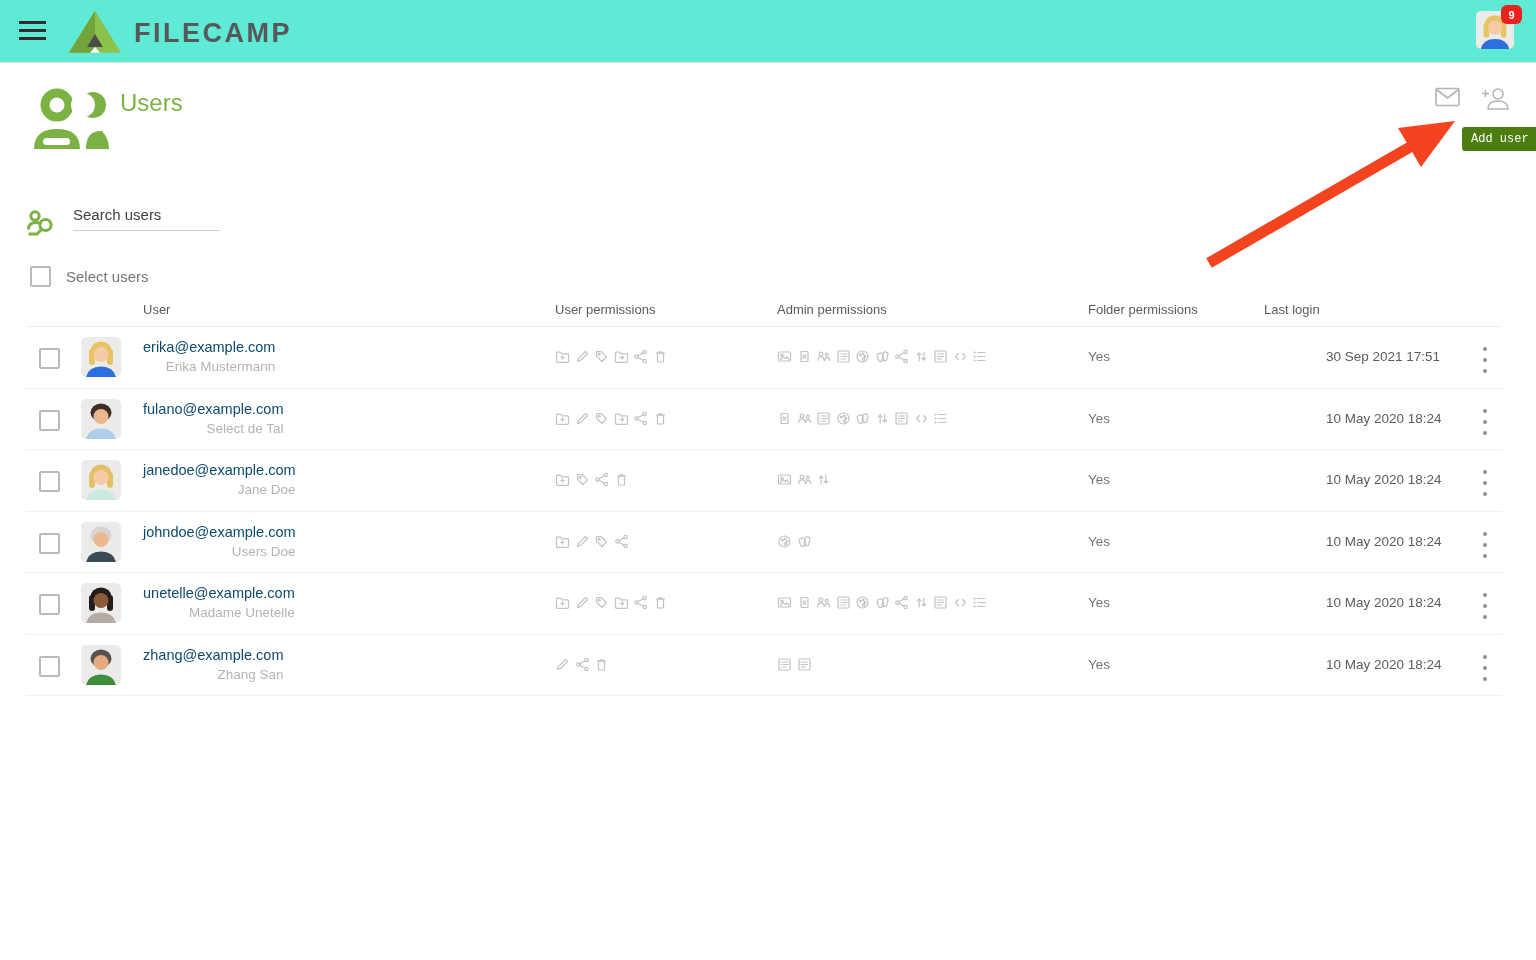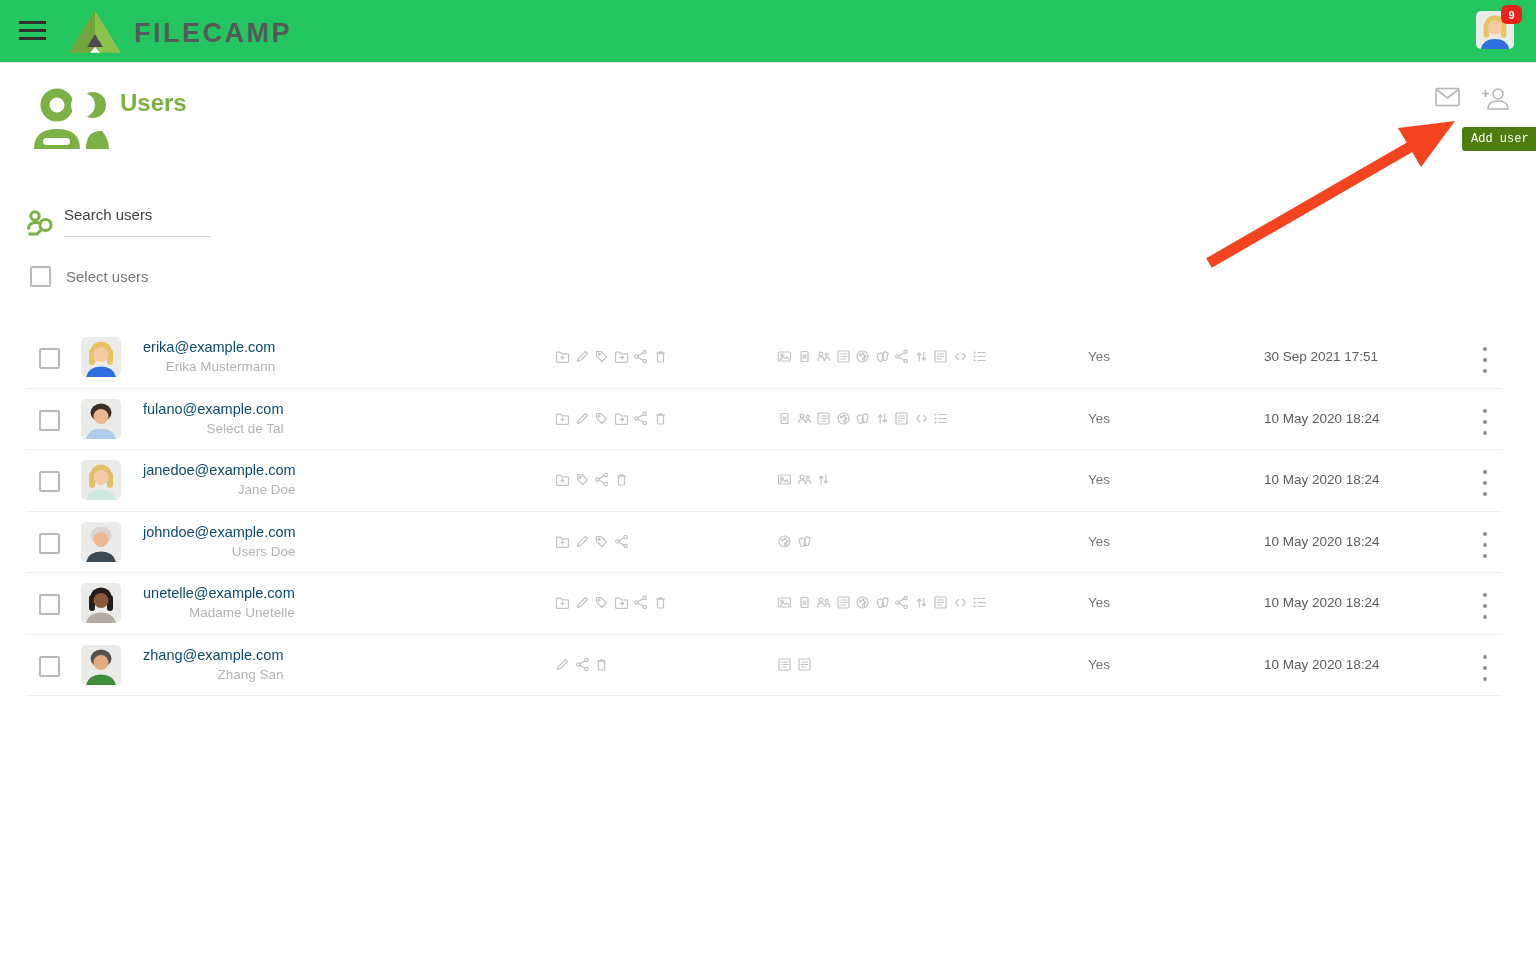--- a/index.html
+++ b/index.html
@@ -1,66 +1,66 @@
 <!DOCTYPE html>
 <html><head>
 <meta charset="utf-8">
 <style>
   html,body{margin:0;padding:0;background:#fff;}
   .page{position:relative;width:1536px;height:960px;background:#ffffff;overflow:hidden;
         font-family:"Liberation Sans","DejaVu Sans",sans-serif;color:#616161;}
 
   
-  .topbar{position:absolute;left:0;top:0;width:1536px;height:62px;background:#22c55e;border-bottom:1px solid #e3e2e0;}
+  .topbar{position:absolute;left:0;top:0;width:1536px;height:62px;background:#5eead4;border-bottom:1px solid #e3e2e0;}
   .hamburger{position:absolute;left:19px;top:21px;width:28px;height:20px;cursor:pointer;}
   .hamburger span{display:block;width:27px;height:3px;background:#2f2f2f;margin-bottom:5px;}
   .logo{position:absolute;left:69px;top:9px;display:flex;align-items:center;cursor:pointer;}
   .logo-text{font-size:27px;font-weight:bold;letter-spacing:2.5px;color:#57585a;margin-left:13px;}
   .topbar-avatar{position:absolute;right:22px;top:11px;width:38px;height:38px;border-radius:5px;overflow:visible;cursor:pointer;}
   .topbar-avatar svg{border-radius:5px;display:block;}
   .notif-badge{position:absolute;right:-8px;top:-6px;min-width:13px;height:19px;padding:0 4px;background:#e8231d;
                border-radius:6px;color:#fff;font-size:11px;font-weight:bold;display:flex;align-items:center;justify-content:center;}
 
   
   .big-users-icon{position:absolute;left:30px;top:86px;}
-  .page-title{position:absolute;left:120px;top:89px;font-size:24px;font-weight:700;color:#7cb144;}
+  .page-title{position:absolute;left:120px;top:89px;font-size:24px;font-weight:400;color:#7cb144;}
   .page-subtitle{position:absolute;left:120px;top:129px;font-size:17px;color:#c2c2c2;}
   .hdr-action{position:absolute;top:87px;width:26px;height:24px;cursor:pointer;}
   .hdr-action.mail{left:1435px;}
   .hdr-action.adduser{left:1481px;}
   .tooltip{position:absolute;left:1462px;top:127px;background:#4d7c0f;color:#fff;font-size:12px;
            padding:5px 9px;border-radius:3px;white-space:nowrap;font-family:Liberation Mono, monospace;}
 
   
   .arrow-overlay{position:absolute;left:0;top:0;pointer-events:none;}
 
   
   .search-row{position:absolute;left:26px;top:208px;display:flex;align-items:flex-start;}
-  .search-field{position:absolute;left:64px;top:206px;width:147px;border-bottom:1px solid #cfcfcf;padding-bottom:12px;cursor:text;}
+  .search-field{position:absolute;left:73px;top:206px;width:147px;border-bottom:1px solid #cfcfcf;padding-bottom:6px;cursor:text;}
   .search-field span{font-size:15px;font-weight:500;color:#3f3f3f;}
   .select-row{position:absolute;left:30px;top:266px;display:flex;align-items:center;text-align:right;}
   .cb{width:17px;height:17px;border:2px solid #b9b9b9;border-radius:2px;background:#fff;cursor:pointer;flex:none;}
   .select-row label{margin-left:15px;font-size:15px;color:#757575;cursor:pointer;}
 
   
   .thead{position:absolute;left:26px;top:296px;width:1476px;height:30px;border-bottom:1px solid #ebebeb;}
   .th{position:absolute;top:6px;font-size:13px;font-weight:500;color:#5b5b5b;}
   .tbody{position:absolute;left:26px;top:327px;width:1476px;}
   .trow{position:relative;width:1476px;height:60.5px;border-bottom:1px solid #f0f0f0;}
   .row-cb{position:absolute;left:13px;top:21px;}
   .avatar{position:absolute;left:55px;top:10px;width:40px;height:40px;border-radius:5px;overflow:hidden;}
   .ucell{position:absolute;left:117px;top:12px;}
   .uemail{font-size:14.5px;color:#0c4a6e;}
   .uname{font-size:13.5px;color:#b3b3b3;margin-top:4px;text-align:right;}
   .perm{position:absolute;top:22px;display:flex;gap:4.5px;}
   .perm-user{left:529px;}
   .perm-admin{left:751px;}
   .picon{width:15px;height:15px;display:inline-flex;}
   .yes{position:absolute;left:1062px;top:22px;font-size:13.5px;color:#737373;}
-  .login{position:absolute;left:1238px;top:22px;font-size:13.5px;color:#5c5c5c;}
+  .login{position:absolute;left:1300px;top:22px;font-size:13.5px;color:#5c5c5c;}
   .kebab{position:absolute;left:1450px;top:18px;width:18px;height:26px;display:flex;flex-direction:column;
          align-items:center;justify-content:space-between;cursor:pointer;padding:2px 0;}
   .kebab i{width:4px;height:4px;border-radius:50%;background:#8f8f8f;}
 </style>
 </head>
 <body>
 
 <div class="page">
 
   <div class="topbar">
@@ -138,20 +138,27 @@
   </div>
   <div class="search-field">
     <span>Search users</span>
   </div>
 
   <div class="select-row">
     <span class="cb"></span>
     <label>Select users</label>
   </div>
 
+  <div class="thead" id="thead">
+      <div class="th" style="left: 117px;">User</div>
+      <div class="th" style="left: 529px;">User permissions</div>
+      <div class="th" style="left: 751px;">Admin permissions</div>
+      <div class="th" style="left: 1062px;">Folder permissions</div>
+      <div class="th" style="left: 1238px;">Last login</div>
+    </div>
   <div class="tbody" id="tbody">
       <div class="trow">
         <span class="cb row-cb"></span>
     <span class="avatar"><svg width="40" height="40" viewBox="0 0 40 40">
             <rect width="40" height="40" rx="4" fill="#ebebe9"></rect>
     <ellipse cx="20" cy="13.5" rx="10.5" ry="9" fill="#e7c461"></ellipse>
             <rect x="8" y="12" width="6" height="16" rx="3" fill="#e7c461"></rect>
             <rect x="26" y="12" width="6" height="16" rx="3" fill="#e7c461"></rect>
     <circle cx="20" cy="17.5" r="7.5" fill="#f4cba6"></circle>
     <path d="M5 40 q2.5-10.5 15-10.5 q12.5 0 15 10.5 z" fill="#2e6fe0"></path>

